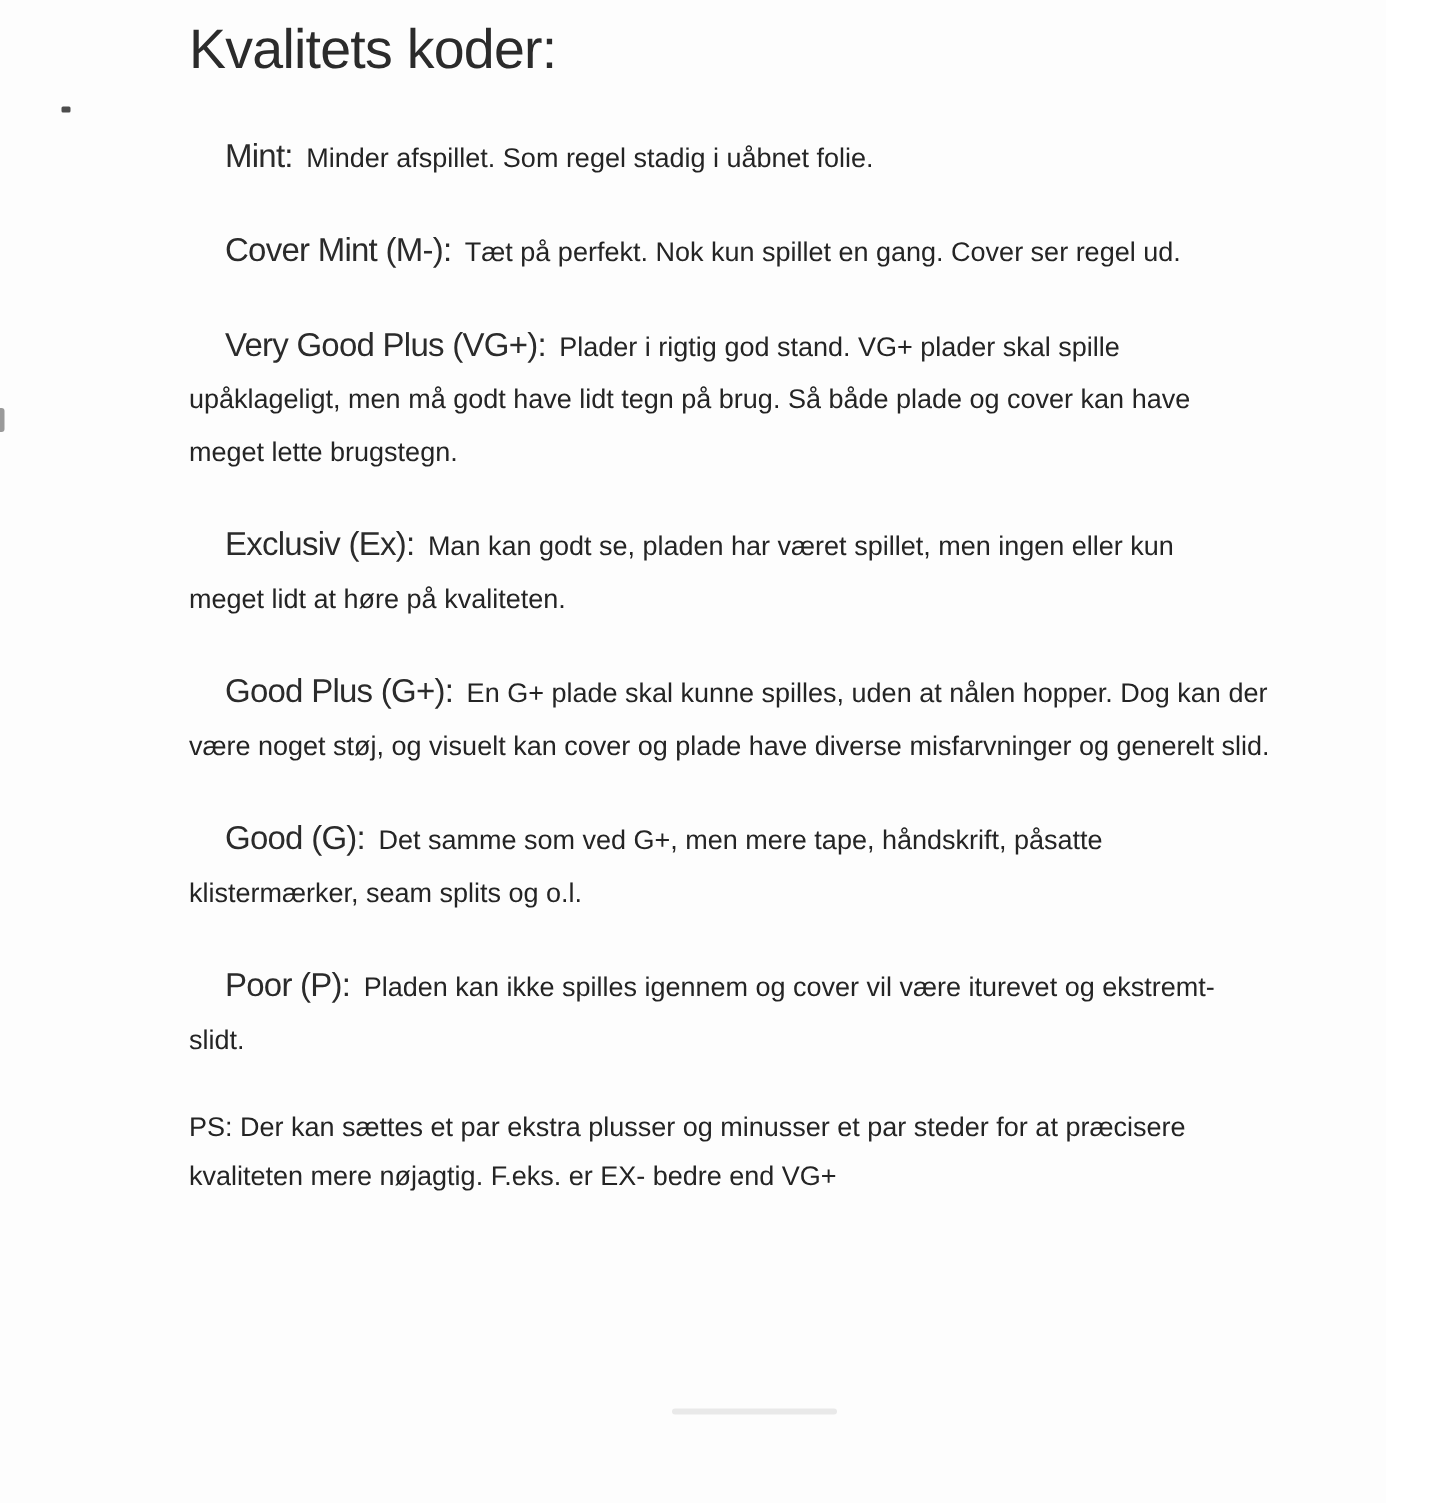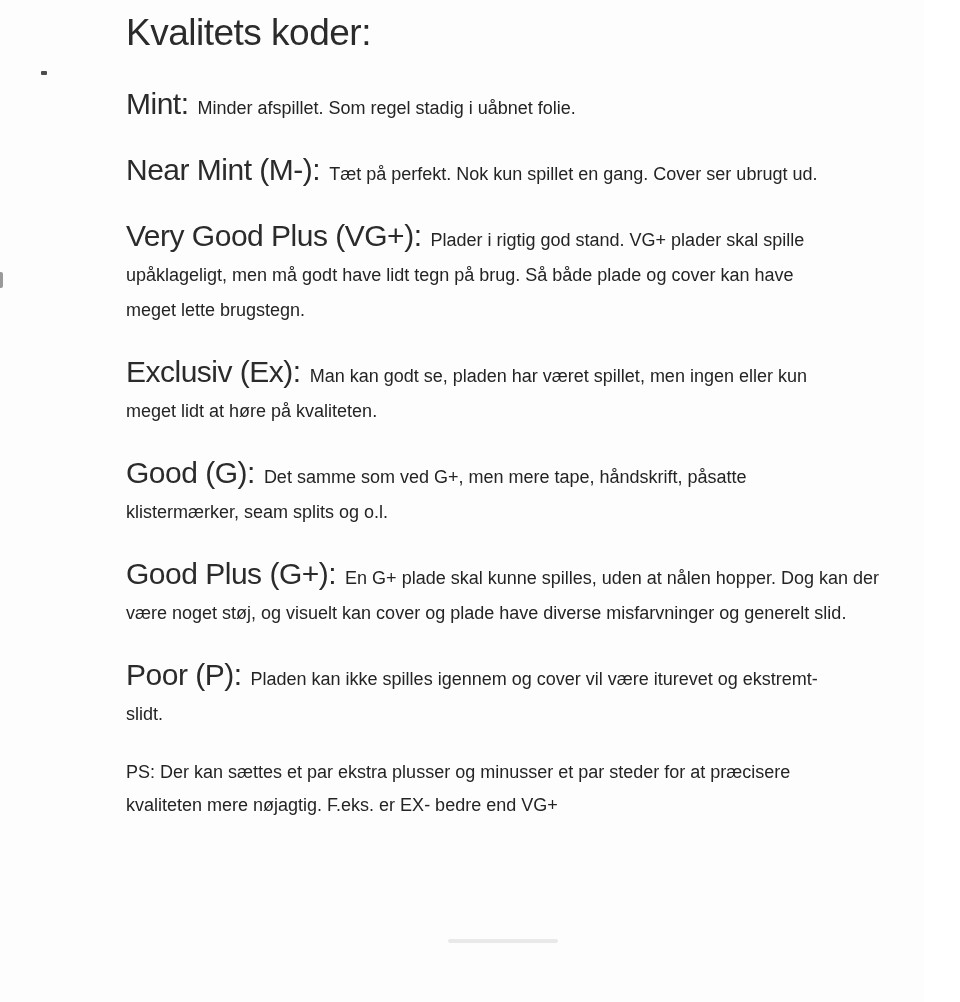--- a/index.html
+++ b/index.html
@@ -22,25 +22,26 @@
     color: #2b2b2b;
     margin-bottom: 28px;
   }
   .section {
     font-size: 18px;
     line-height: 35px;
     margin-bottom: 26px;
     color: #242424;
   }
   .term {
-    font-size: 30px;
+    font-size: 22px;
     letter-spacing: -0.5px;
     color: #2b2b2b;
     margin-right: 9px;
     line-height: 35px;
+    margin-left: 24px;
   }
   .desc {
     white-space: pre-line;
   }
   .footnote {
     font-size: 18px;
     line-height: 33px;
     color: #242424;
     white-space: pre-line;
     margin-top: -2px;
@@ -75,43 +76,43 @@
   <div class="artifact artifact-edge-tick"></div>
   <div class="artifact artifact-faint-smudge"></div>
 
   <h1 class="doc-title">Kvalitets koder:</h1>
 
   <p class="section">
     <span class="term">Mint:</span><span class="desc">Minder afspillet. Som regel stadig i uåbnet folie.</span>
   </p>
 
   <p class="section">
-    <span class="term">Near Mint (M-):</span><span class="desc">Tæt på perfekt. Nok kun spillet en gang. Cover ser ubrugt ud.</span>
+    <span class="term">Cover Mint (M-):</span><span class="desc">Tæt på perfekt. Nok kun spillet en gang. Cover ser regel ud.</span>
   </p>
 
   <p class="section">
     <span class="term">Very Good Plus (VG+):</span><span class="desc">Plader i rigtig god stand. VG+ plader skal spille
 upåklageligt, men må godt have lidt tegn på brug. Så både plade og cover kan have
 meget lette brugstegn.</span>
   </p>
 
   <p class="section">
     <span class="term">Exclusiv (Ex):</span><span class="desc">Man kan godt se, pladen har været spillet, men ingen eller kun
 meget lidt at høre på kvaliteten.</span>
   </p>
 
 
   <p class="section">
-    <span class="term">Good (G):</span><span class="desc">Det samme som ved G+, men mere tape, håndskrift, påsatte
-klistermærker, seam splits og o.l.</span>
+    <span class="term">Good Plus (G+):</span><span class="desc">En G+ plade skal kunne spilles, uden at nålen hopper. Dog kan der
+være noget støj, og visuelt kan cover og plade have diverse misfarvninger og generelt slid.</span>
   </p>
 
   <p class="section">
-    <span class="term">Good Plus (G+):</span><span class="desc">En G+ plade skal kunne spilles, uden at nålen hopper. Dog kan der
-være noget støj, og visuelt kan cover og plade have diverse misfarvninger og generelt slid.</span>
+    <span class="term">Good (G):</span><span class="desc">Det samme som ved G+, men mere tape, håndskrift, påsatte
+klistermærker, seam splits og o.l.</span>
   </p>
 
 
   <p class="section">
     <span class="term">Poor (P):</span><span class="desc">Pladen kan ikke spilles igennem og cover vil være iturevet og ekstremt-
 slidt.</span>
   </p>
 
   <p class="footnote">PS: Der kan sættes et par ekstra plusser og minusser et par steder for at præcisere
 kvaliteten mere nøjagtig. F.eks. er EX- bedre end VG+</p>

